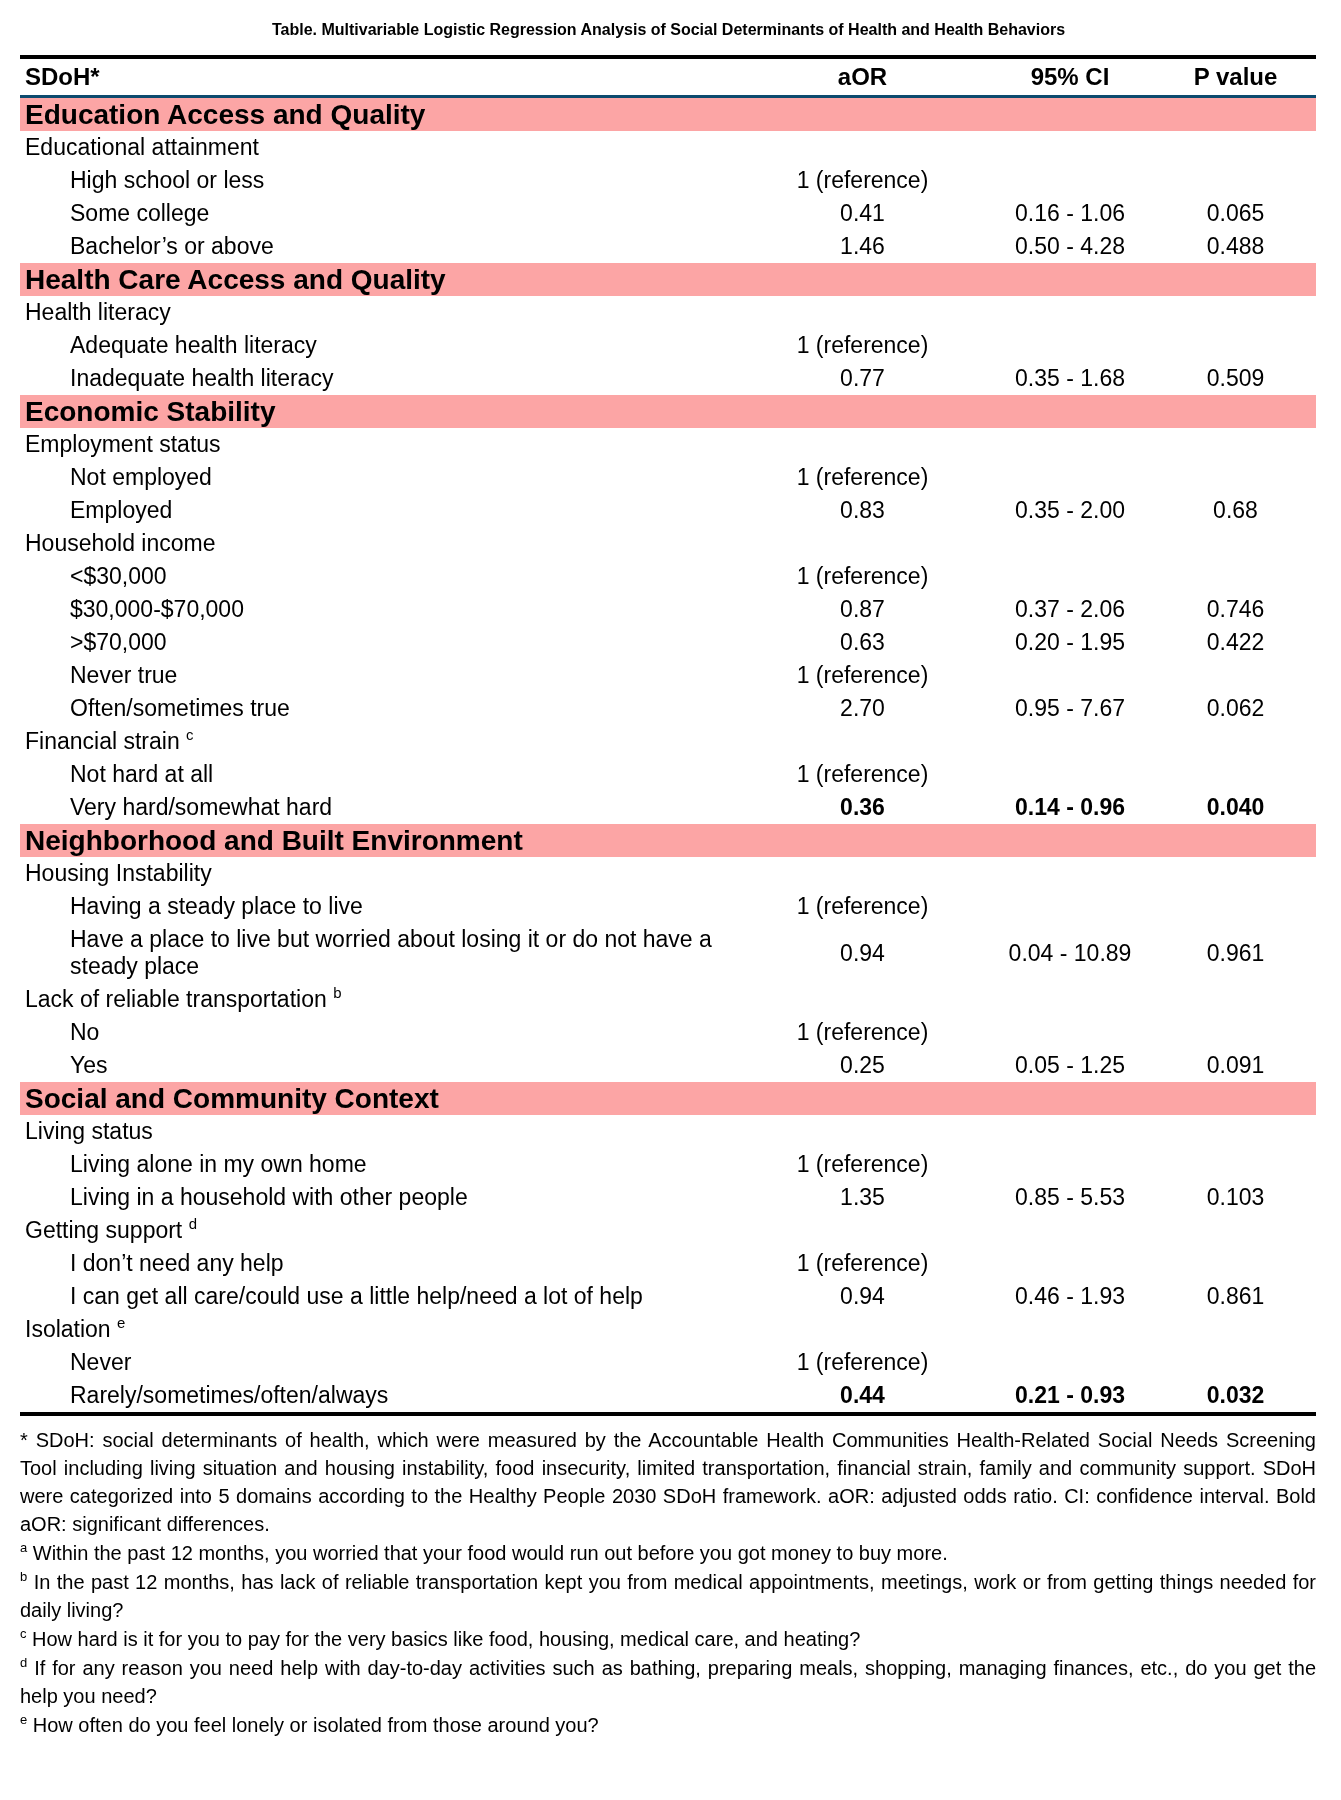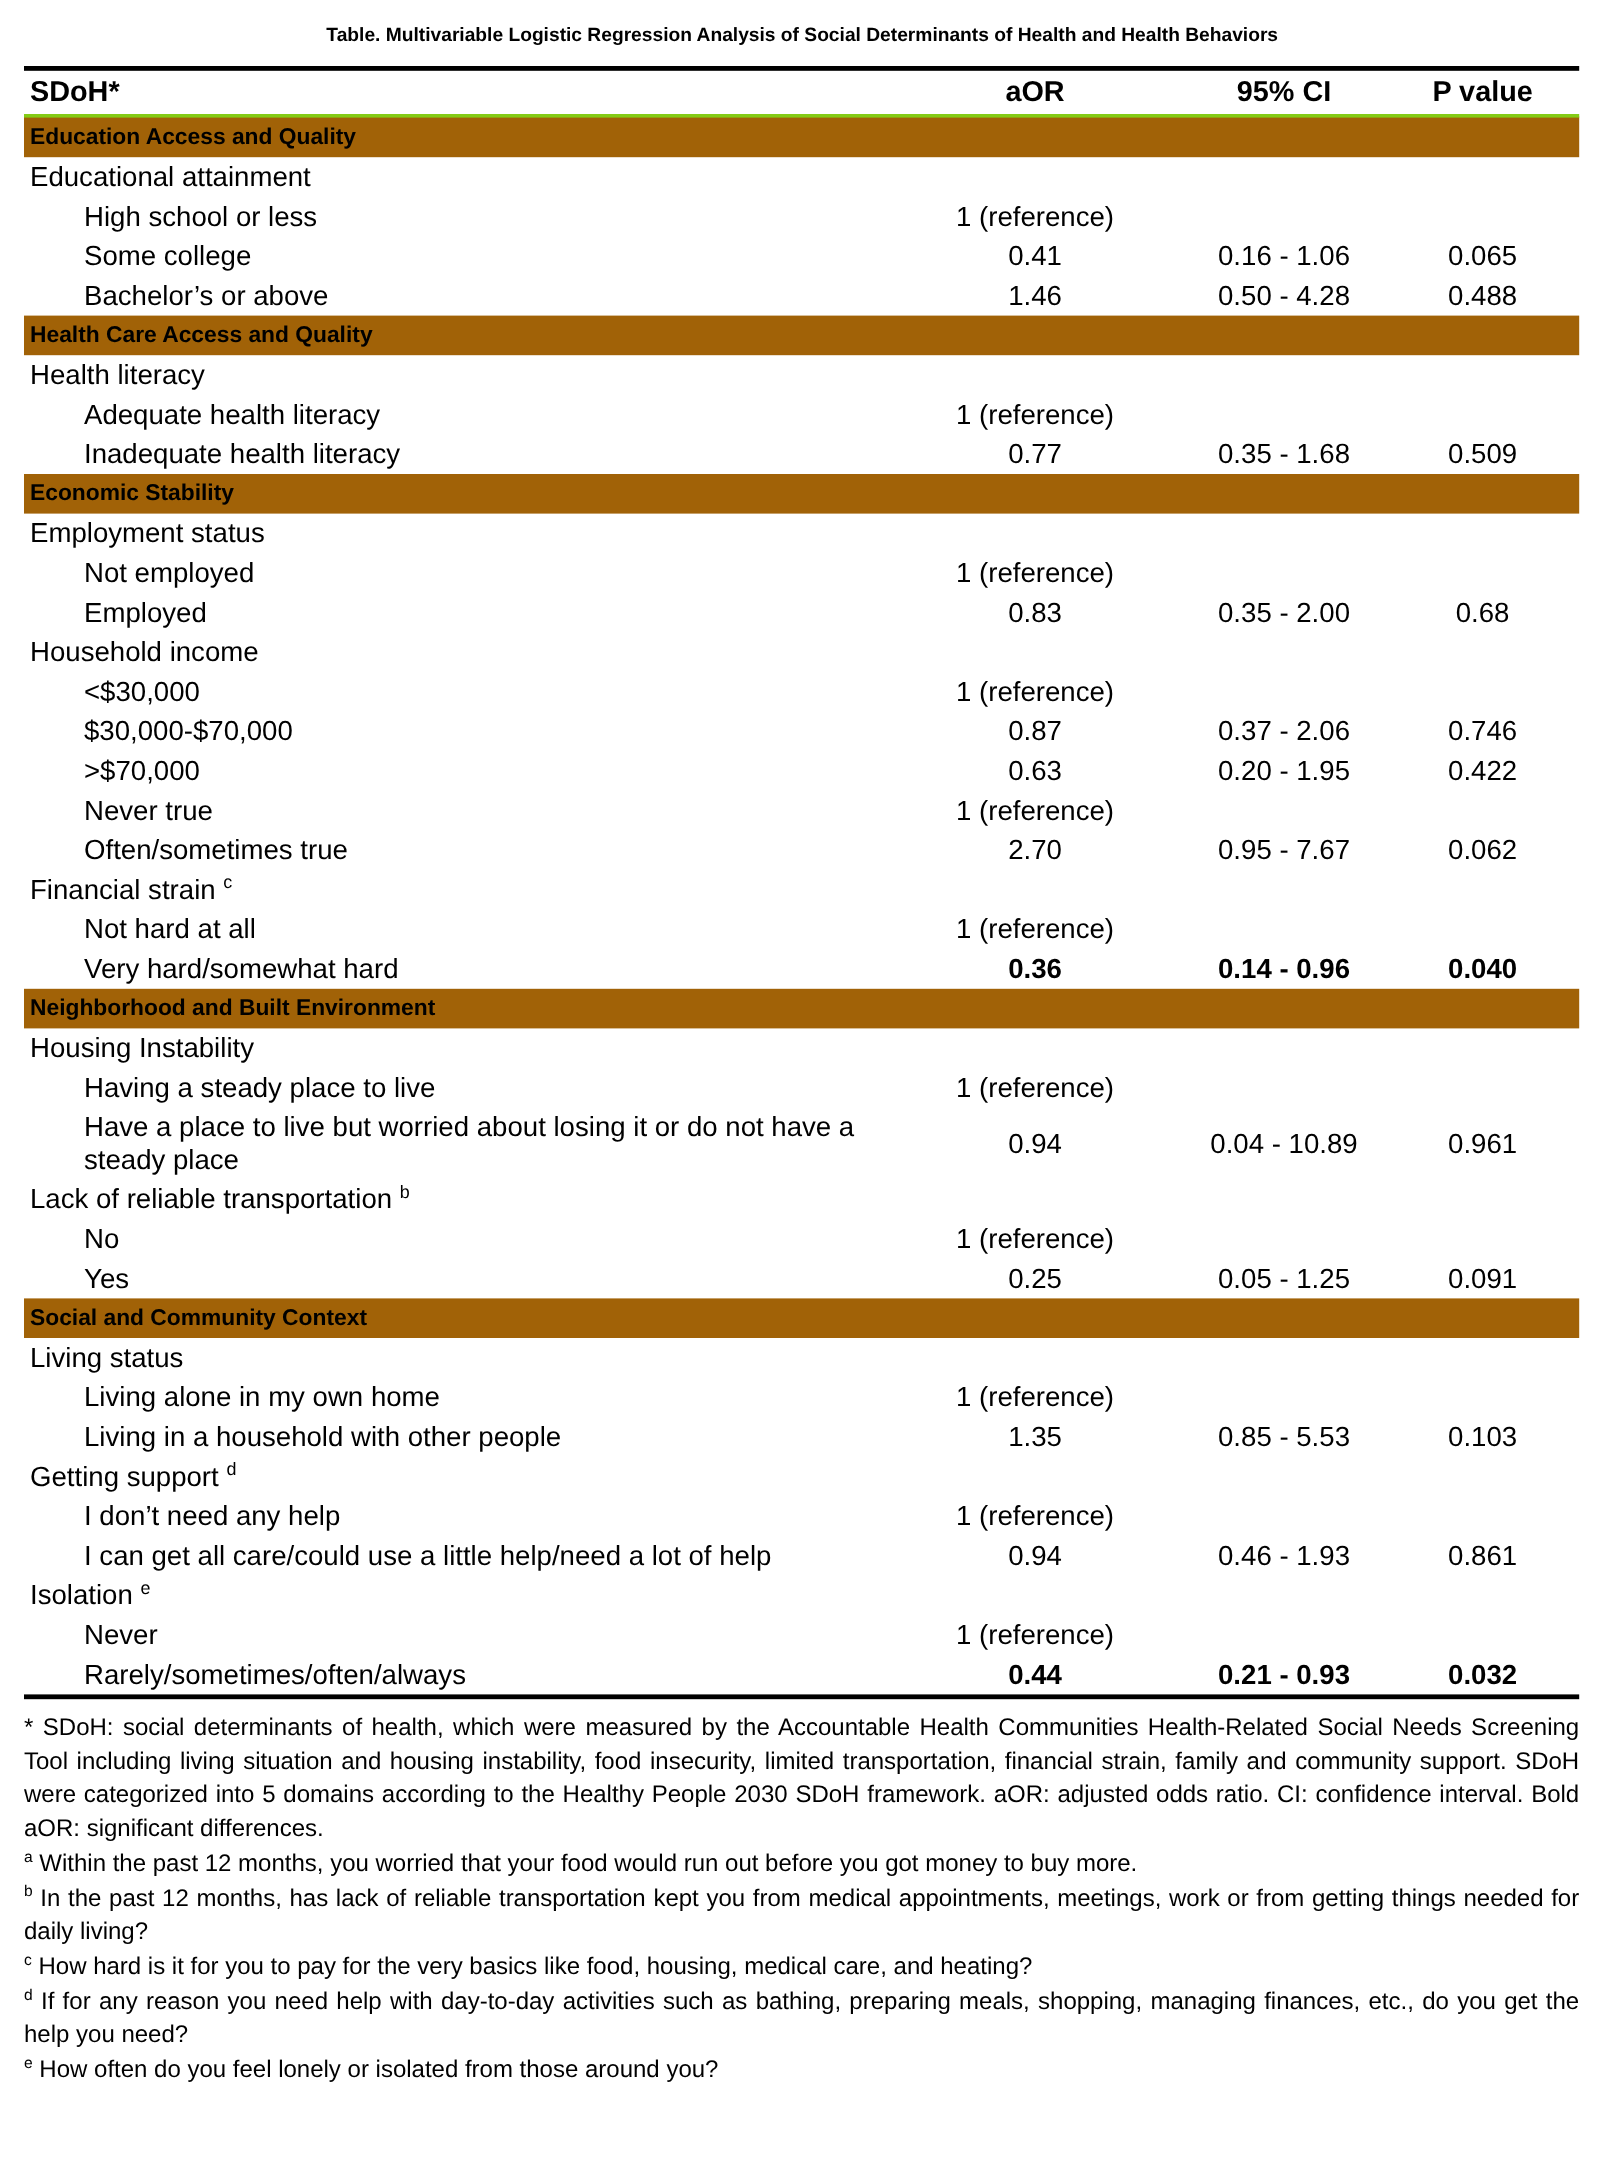--- a/index.html
+++ b/index.html
@@ -33,35 +33,35 @@
   }
   col.c-label { width: 720px; }
   col.c-aor   { width: 245px; }
   col.c-ci    { width: 170px; }
   col.c-p     { width: 161px; }
 
   thead th {
     font-size: 24px;
     font-weight: bold;
     padding: 4px 2px;
-    border-bottom: 3px solid #84cc16;
+    border-bottom: 3px solid #0c4a6e;
     white-space: nowrap;
   }
   th.h-label { text-align: left; padding-left: 5px; }
   th.h-val   { text-align: center; }
 
   tbody td {
     font-size: 23px;
     line-height: 27px;
     vertical-align: middle;
   }
   tr.section-row td {
-    background: #a16207;
+    background: #fca5a5;
     font-weight: bold;
-    font-size: 19px;
+    font-size: 28px;
     padding: 3px 6px 3px 5px;
   }
   tr.variable-row td {
     padding: 3px 6px 3px 5px;
   }
   td.cell-label {
     padding: 3px 6px 3px 50px;
   }
   td.cell-value {
     text-align: center;

